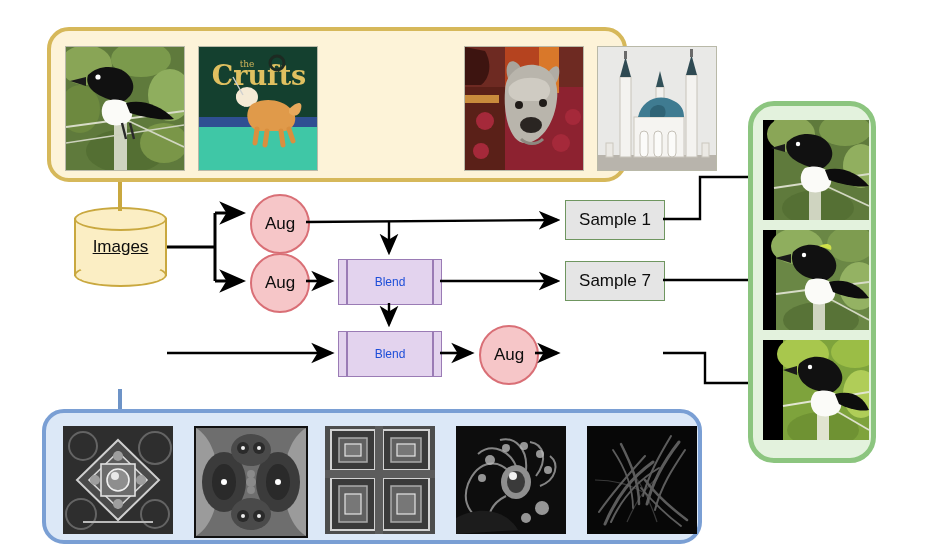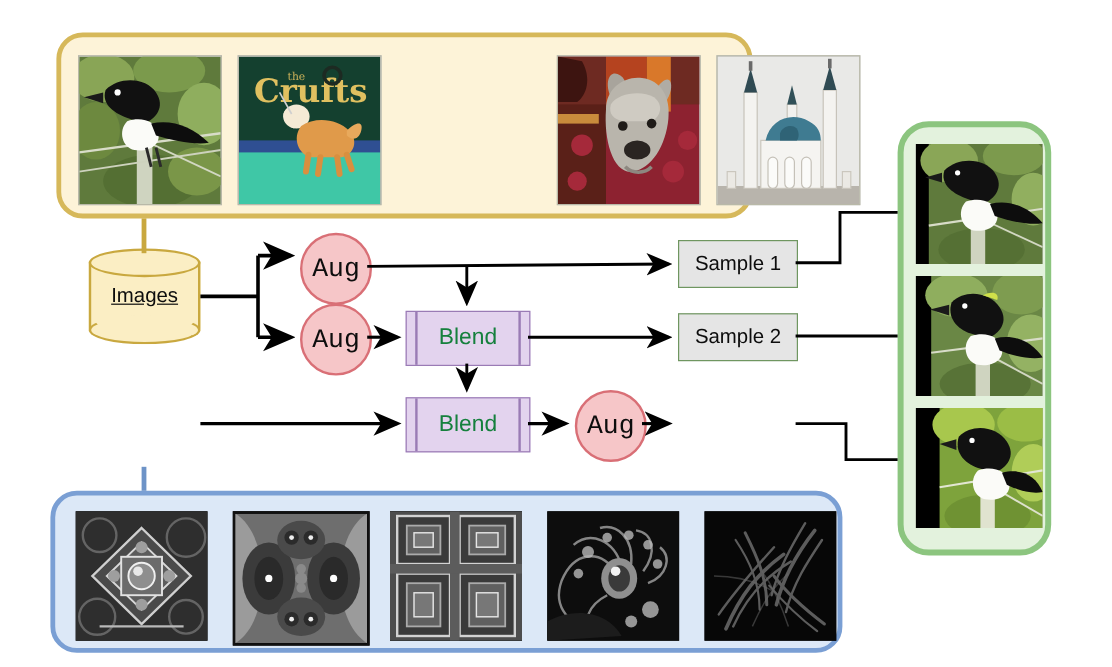--- a/index.html
+++ b/index.html
@@ -29,27 +29,27 @@
        box-sizing:border-box;}
   .cyl .bot{position:absolute;left:0;bottom:0;width:100%;height:24px;
        border:2.5px solid var(--st);border-radius:50%;background:var(--fl);
        box-sizing:border-box;border-top-color:transparent;}
   .cyl .lbl{position:absolute;left:0;right:0;top:50%;transform:translateY(-50%);
        text-align:center;font-size:17px;color:#0d0d0d;z-index:5;text-decoration:underline;}
 
   
   .aug{position:absolute;border-radius:50%;background:#f6c6c8;
        border:2.5px solid #d96f76;display:flex;align-items:center;
-       justify-content:center;font-size:22px;color:#0d0d0d;font-family:Liberation Mono, monospace;}
+       justify-content:center;font-size:17px;color:#0d0d0d;}
   .sample{position:absolute;background:#e5e5e5;border:1.8px solid #6f9660;
        display:flex;align-items:center;justify-content:center;
        font-size:17px;color:#0d0d0d;}
   .blend{position:absolute;background:#e3d3ee;border:1.8px solid #9a7bb5;
        display:flex;align-items:center;justify-content:center;
-       font-size:19px;color:#15803d;}
+       font-size:12px;color:#1d4ed8;}
   .blend::before,.blend::after{content:"";position:absolute;top:0;bottom:0;
        width:1.8px;background:#9a7bb5;}
   .blend::before{left:7px;} .blend::after{right:7px;}
 
   svg.lines{position:absolute;left:0;top:0;width:927px;height:556px;
        pointer-events:none;}
 </style>
 </head>
 <body>
 
@@ -350,21 +350,21 @@
 
 
   <div class="aug" style="left:250px;top:194px;width:56px;height:56px;">Aug</div>
   <div class="aug" style="left:250px;top:253px;width:56px;height:56px;">Aug</div>
   <div class="aug" style="left:479px;top:325px;width:56px;height:56px;">Aug</div>
 
   <div class="blend" style="left:338px;top:259px;width:102px;height:44px;">Blend</div>
   <div class="blend" style="left:338px;top:331px;width:102px;height:44px;">Blend</div>
 
   <div class="sample" style="left:565px;top:200px;width:98px;height:38px;">Sample 1</div>
-  <div class="sample" style="left:565px;top:261px;width:98px;height:38px;">Sample 2</div>
+  <div class="sample" style="left:565px;top:261px;width:98px;height:38px;">Sample 7</div>
 
   <svg class="lines">
     <defs>
       <marker id="ah" markerWidth="9" markerHeight="9" refX="7.6" refY="4.5" orient="auto">
         <path d="M0 0.6 L9 4.5 L0 8.4 L2.4 4.5 Z" fill="#000"></path>
       </marker>
     </defs>
 
     <path d="M120 182 L120 211" stroke="#c9a83f" stroke-width="4" fill="none"></path>
 

